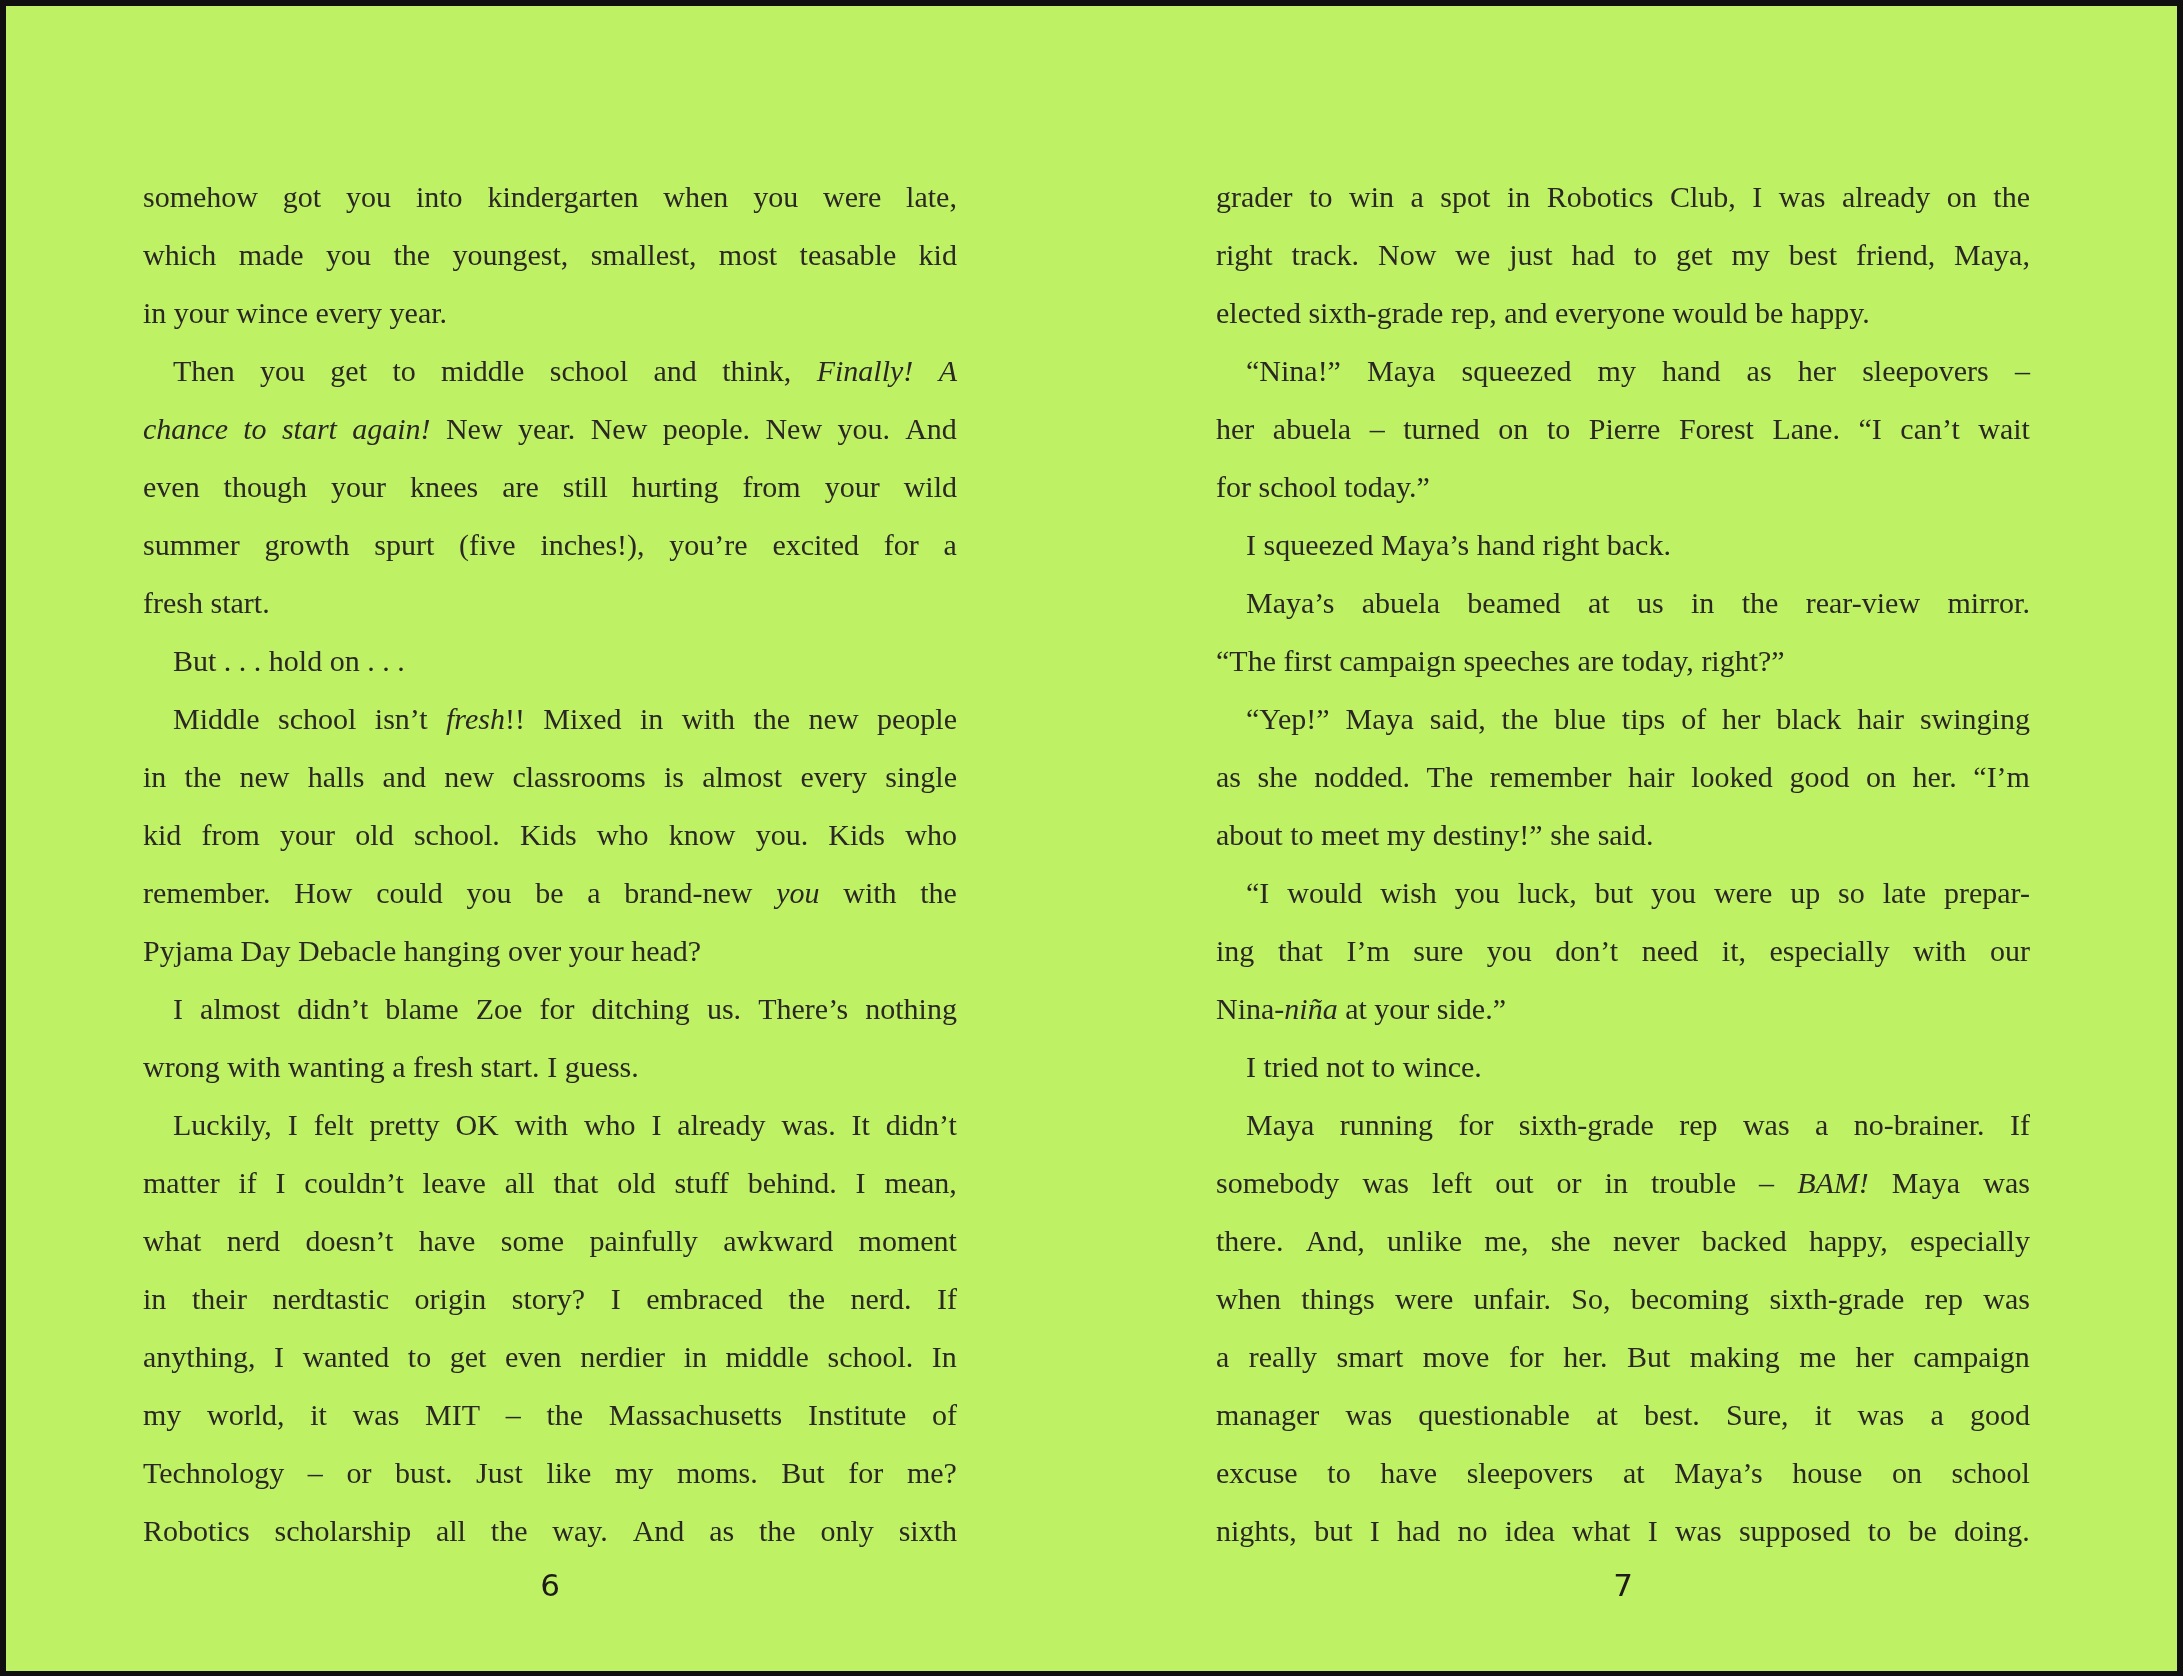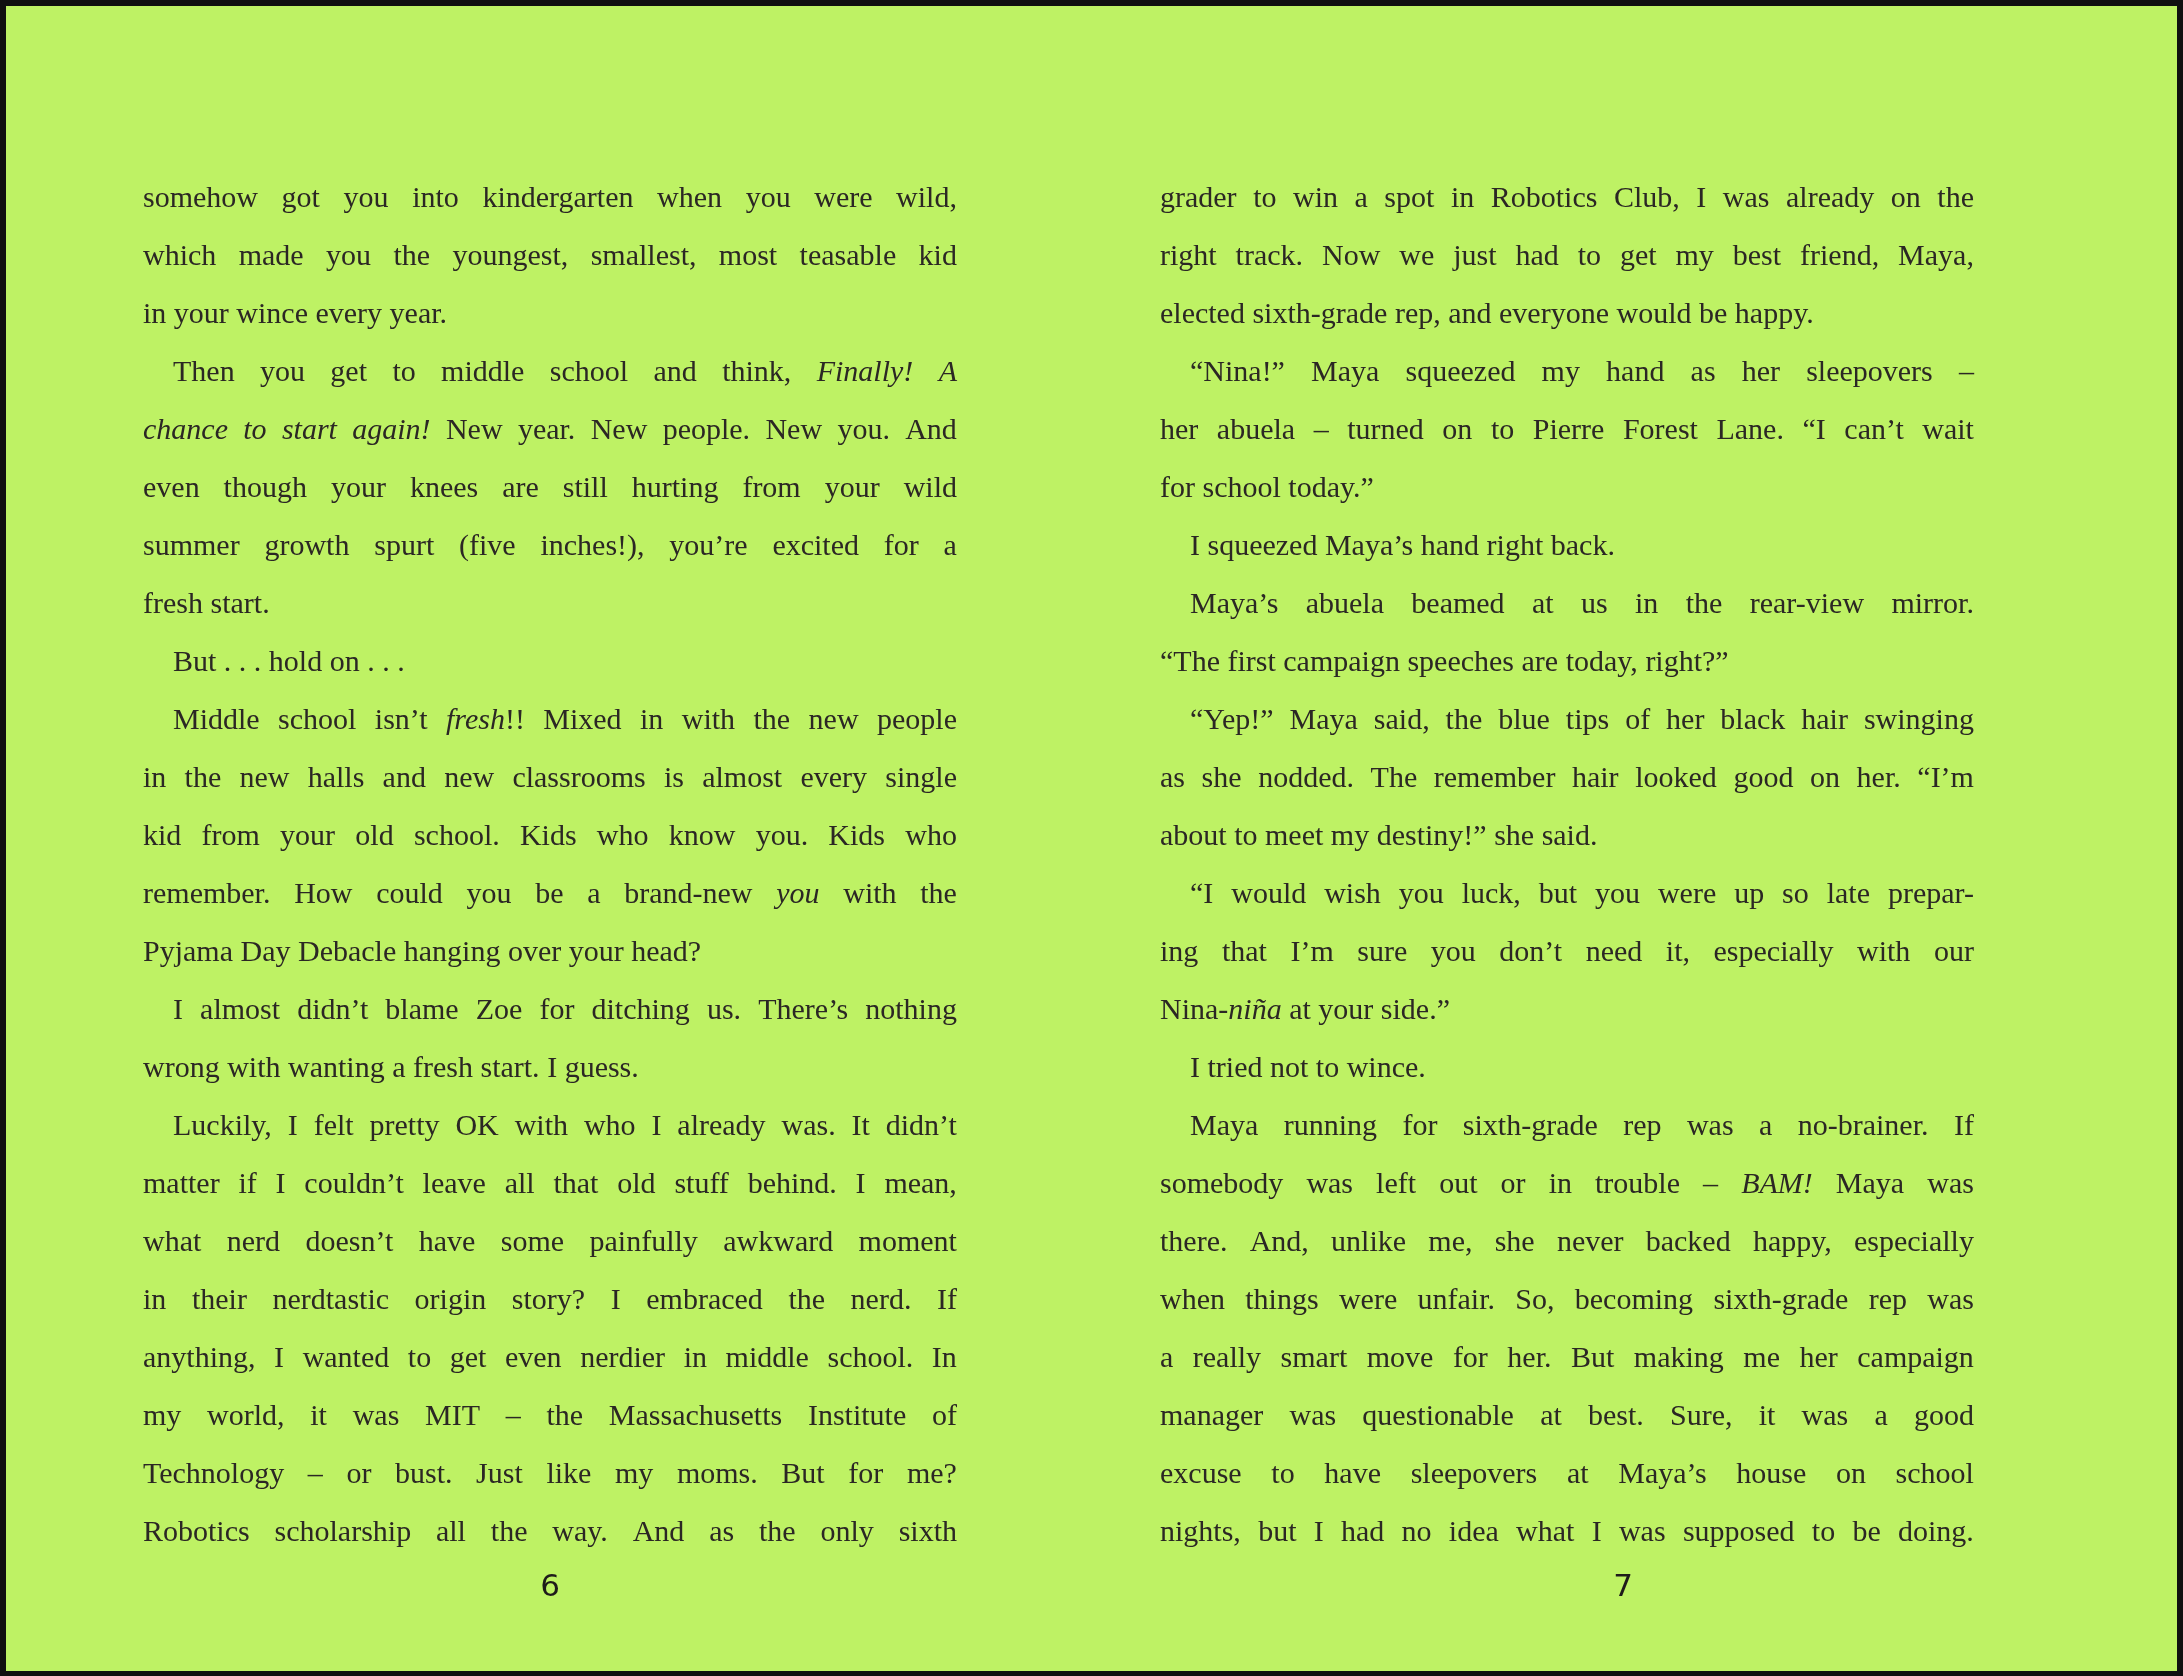--- a/index.html
+++ b/index.html
@@ -18,21 +18,21 @@
     z-index:5;
   }
   .text-block{
     position:absolute;
     top:168px;
     width:814px;
     color:#2b2724;
     font-size:30px;
   }
   #left-text{left:143px;}
-  #right-text{left:1160px;}
+  #right-text{left:1216px;}
   .line{
     display:flex;
     justify-content:space-between;
     height:58px;
     line-height:58px;
     white-space:pre;
   }
   .line.last{
     justify-content:flex-start;
     column-gap:7.5px;
@@ -54,21 +54,21 @@
   #right-folio{left:1216px;}
 </style>
 </head>
 <body>
 
 <div id="screen">
   <div class="frame"></div>
 
   <div id="left-text" class="text-block">
       <div class="para">
-        <div class="line"><span class="w">somehow</span><span class="w">got</span><span class="w">you</span><span class="w">into</span><span class="w">kindergarten</span><span class="w">when</span><span class="w">you</span><span class="w">were</span><span class="w">wild,</span></div>
+        <div class="line"><span class="w">somehow</span><span class="w">got</span><span class="w">you</span><span class="w">into</span><span class="w">kindergarten</span><span class="w">when</span><span class="w">you</span><span class="w">were</span><span class="w">late,</span></div>
         <div class="line"><span class="w">which</span><span class="w">made</span><span class="w">you</span><span class="w">the</span><span class="w">youngest,</span><span class="w">smallest,</span><span class="w">most</span><span class="w">teasable</span><span class="w">kid</span></div>
         <div class="line last"><span class="w">in</span><span class="w">your</span><span class="w">wince</span><span class="w">every</span><span class="w">year.</span></div>
       </div>
       <div class="para indent">
         <div class="line"><span class="w">Then</span><span class="w">you</span><span class="w">get</span><span class="w">to</span><span class="w">middle</span><span class="w">school</span><span class="w">and</span><span class="w">think,</span><span class="w"><i>Finally!</i></span><span class="w"><i>A</i></span></div>
         <div class="line"><span class="w"><i>chance</i></span><span class="w"><i>to</i></span><span class="w"><i>start</i></span><span class="w"><i>again!</i></span><span class="w">New</span><span class="w">year.</span><span class="w">New</span><span class="w">people.</span><span class="w">New</span><span class="w">you.</span><span class="w">And</span></div>
         <div class="line"><span class="w">even</span><span class="w">though</span><span class="w">your</span><span class="w">knees</span><span class="w">are</span><span class="w">still</span><span class="w">hurting</span><span class="w">from</span><span class="w">your</span><span class="w">wild</span></div>
         <div class="line"><span class="w">summer</span><span class="w">growth</span><span class="w">spurt</span><span class="w">(five</span><span class="w">inches!),</span><span class="w">you’re</span><span class="w">excited</span><span class="w">for</span><span class="w">a</span></div>
         <div class="line last"><span class="w">fresh</span><span class="w">start.</span></div>
       </div>

